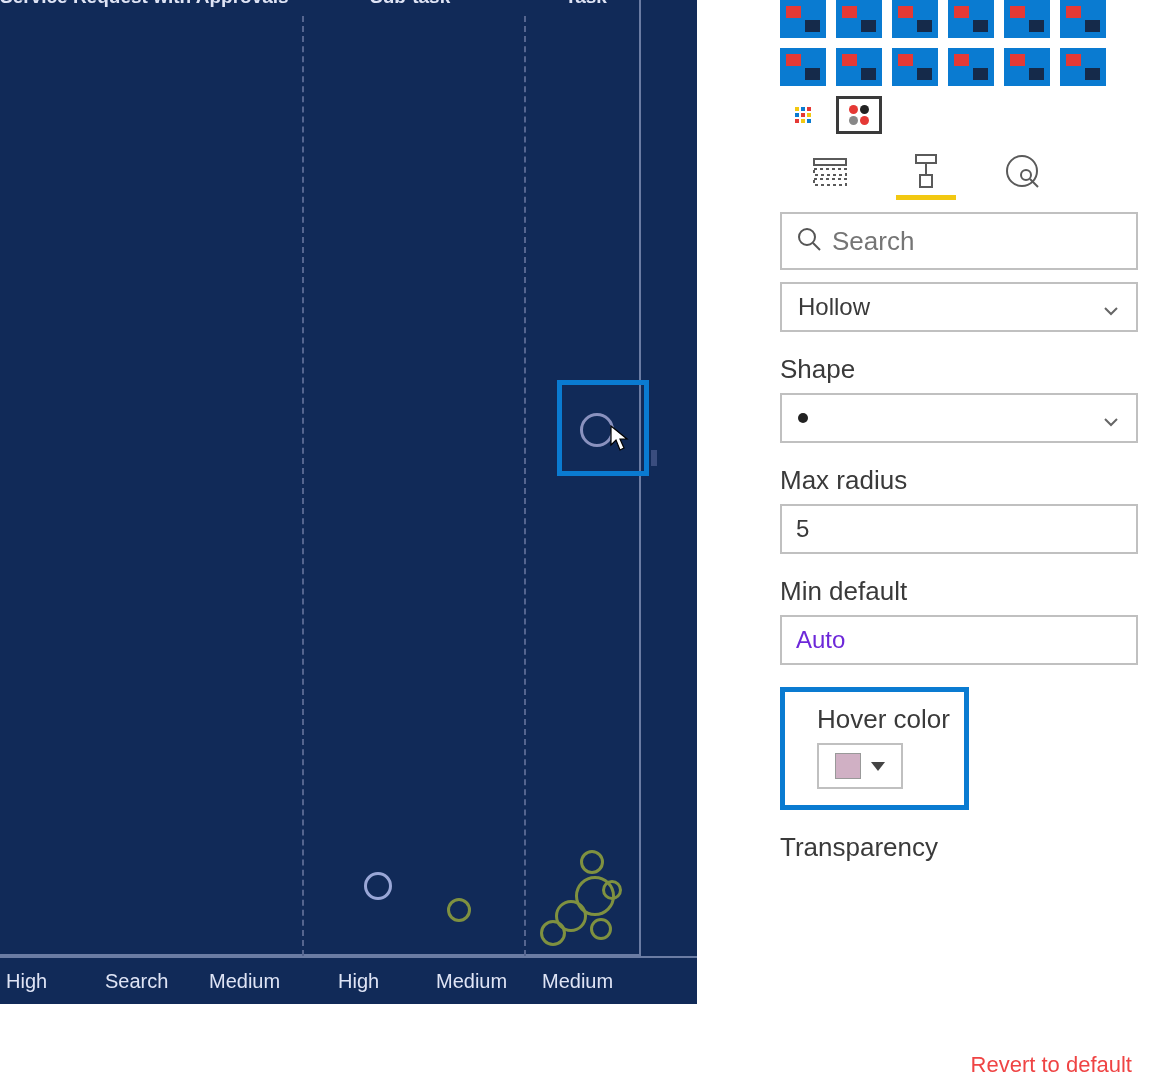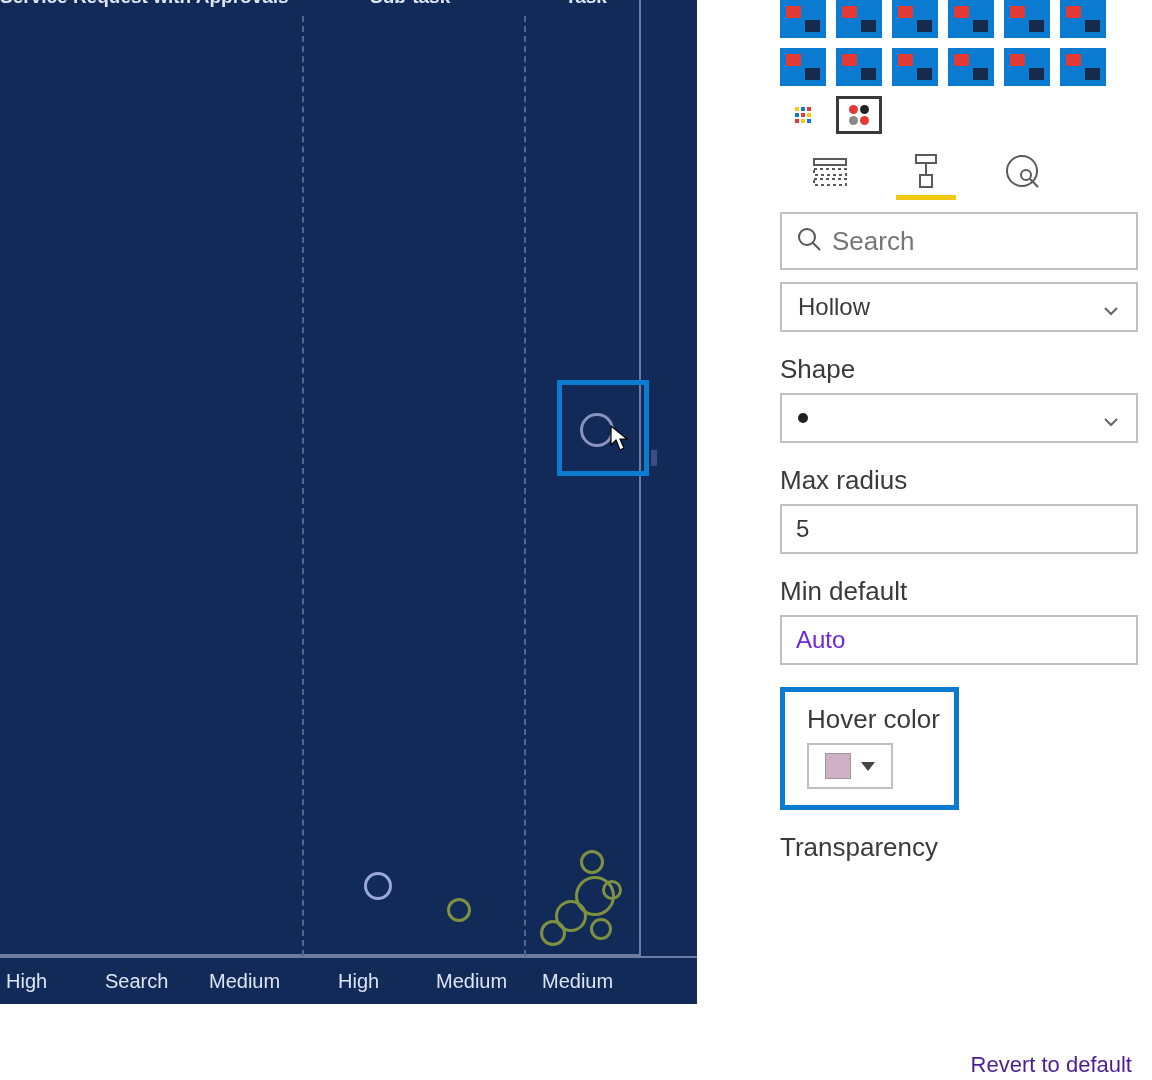--- a/index.html
+++ b/index.html
@@ -142,21 +142,21 @@
   .chevron svg{width:100%;height:100%;stroke:#666;fill:none;stroke-width:2;}
   .shape-dot{width:10px;height:10px;background:#222;border-radius:50%;}
 
   .text-input{
     height:50px;border:2px solid var(--border);background:var(--input-bg);
     padding:0 14px;font-size:24px;color:var(--panel-text);display:flex;align-items:center;
   }
   .text-input.placeholder{color:#6d28d9;}
 
   .hover-group{
-    margin-top:22px;border:5px solid var(--highlight);padding:12px 14px 16px 22px;
+    margin-top:22px;border:5px solid var(--highlight);padding:12px 14px 16px 32px;
     display:inline-block;
   }
   .hover-group .field-label{margin-top:0;}
   .color-picker{
     width:86px;height:46px;border:2px solid var(--border);background:#fff;
     display:flex;align-items:center;justify-content:center;gap:10px;cursor:pointer;
     margin-top:6px;
   }
   .swatch{width:26px;height:26px;background:var(--hover-swatch);border:1px solid #999;}
   .caret-down{width:0;height:0;border-left:7px solid transparent;border-right:7px solid transparent;border-top:9px solid #444;}
@@ -173,21 +173,21 @@
     position:absolute;right:0;top:0;bottom:0;width:24px;border-left:2px solid var(--border);
     display:flex;flex-direction:column;
   }
   .spin-btns div{
     flex:1;display:flex;align-items:center;justify-content:center;cursor:pointer;
   }
   .spin-btns div:first-child{border-bottom:1px solid var(--border);}
   .spin-btns svg{width:10px;height:8px;stroke:#555;fill:#555;}
 
   .revert-link{
-    position:absolute;right:20px;bottom:2px;font-size:22px;color:#4c1d95;cursor:pointer;
+    position:absolute;right:20px;bottom:2px;font-size:22px;color:#ef4444;cursor:pointer;
   }
 </style>
 </head>
 <body>
 
 <div class="workspace">
 
   <div class="chart-area">
     <div class="plot-outline"></div>
     <div class="chart-header">

